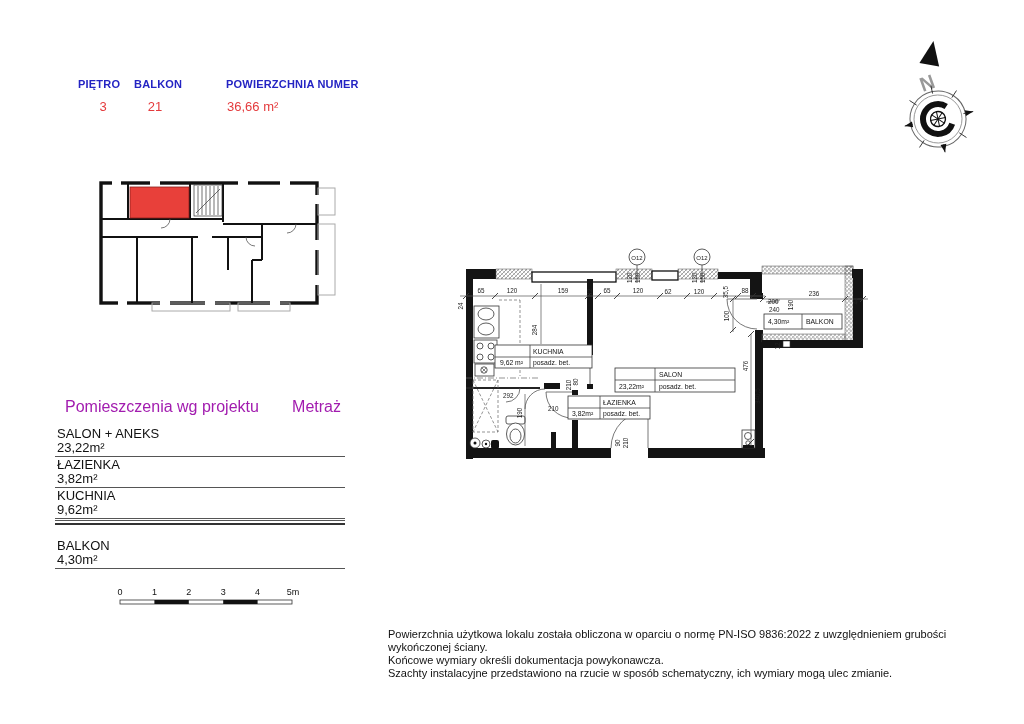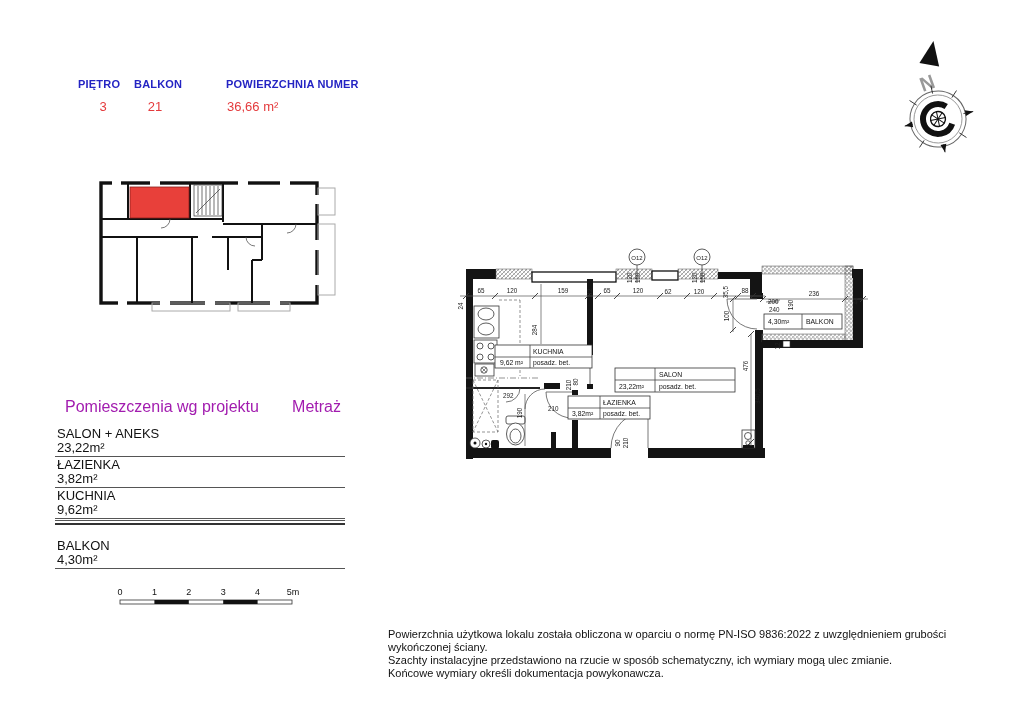--- a/index.html
+++ b/index.html
@@ -395,17 +395,17 @@
       <text x="44.4" y="15" text-anchor="middle">1</text>
       <text x="78.8" y="15" text-anchor="middle">2</text>
       <text x="113.2" y="15" text-anchor="middle">3</text>
       <text x="147.6" y="15" text-anchor="middle">4</text>
       <text x="183" y="15" text-anchor="middle">5m</text>
     </g>
   </svg>
 
   <div id="footnotes">
     <div>Powierzchnia użytkowa lokalu została obliczona w oparciu o normę PN-ISO 9836:2022 z uwzględnieniem grubości wykończonej ściany.</div>
+    <div>Końcowe wymiary określi dokumentacja powykonawcza.</div>
     <div>Szachty instalacyjne przedstawiono na rzucie w sposób schematyczny, ich wymiary mogą ulec zmianie.</div>
-    <div>Końcowe wymiary określi dokumentacja powykonawcza.</div>
   </div>
 
 </div>
 
 </body></html>

